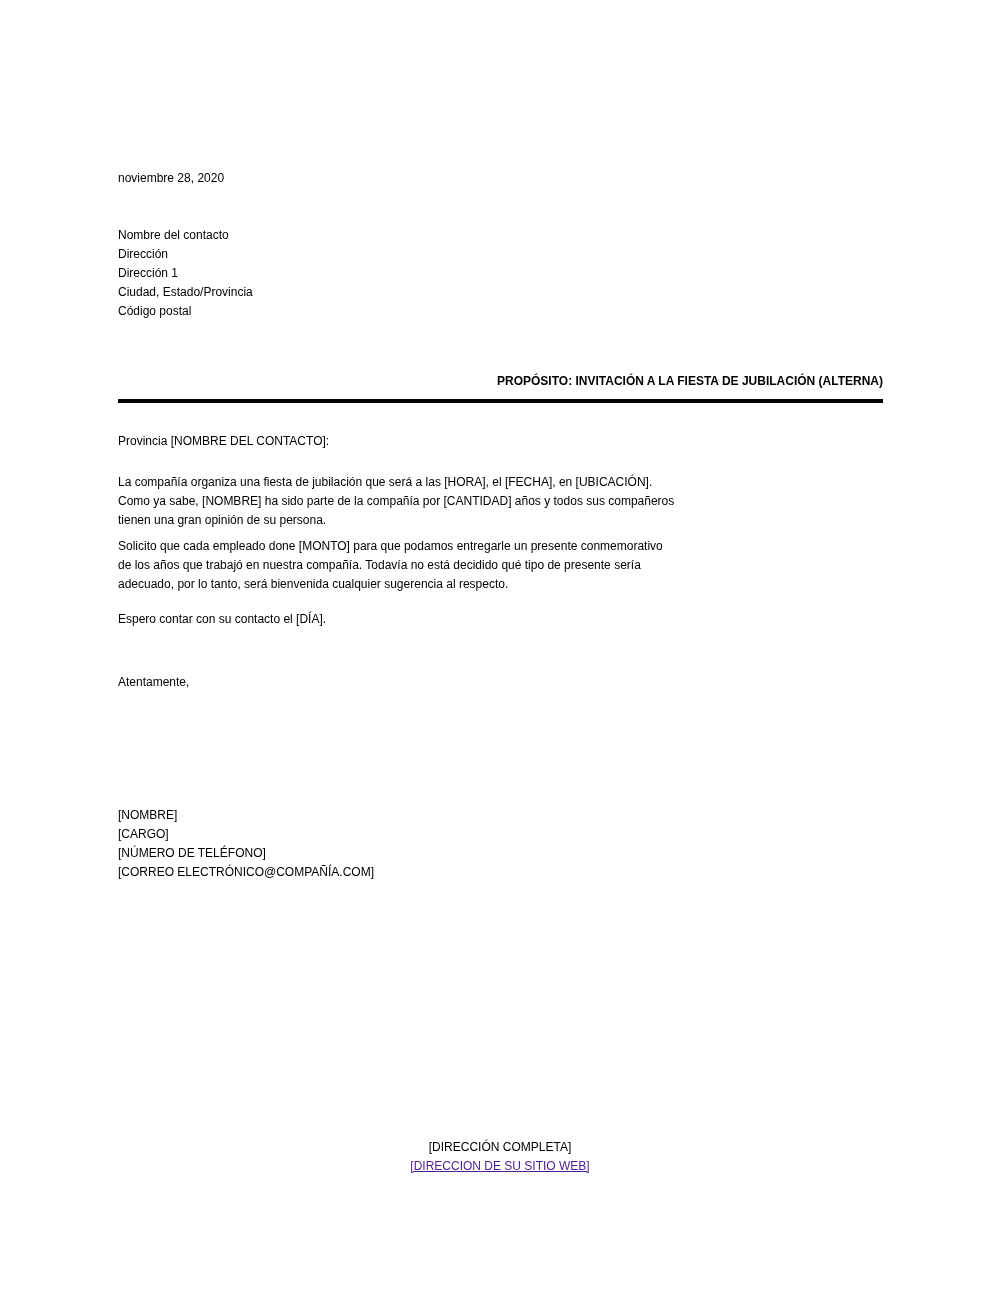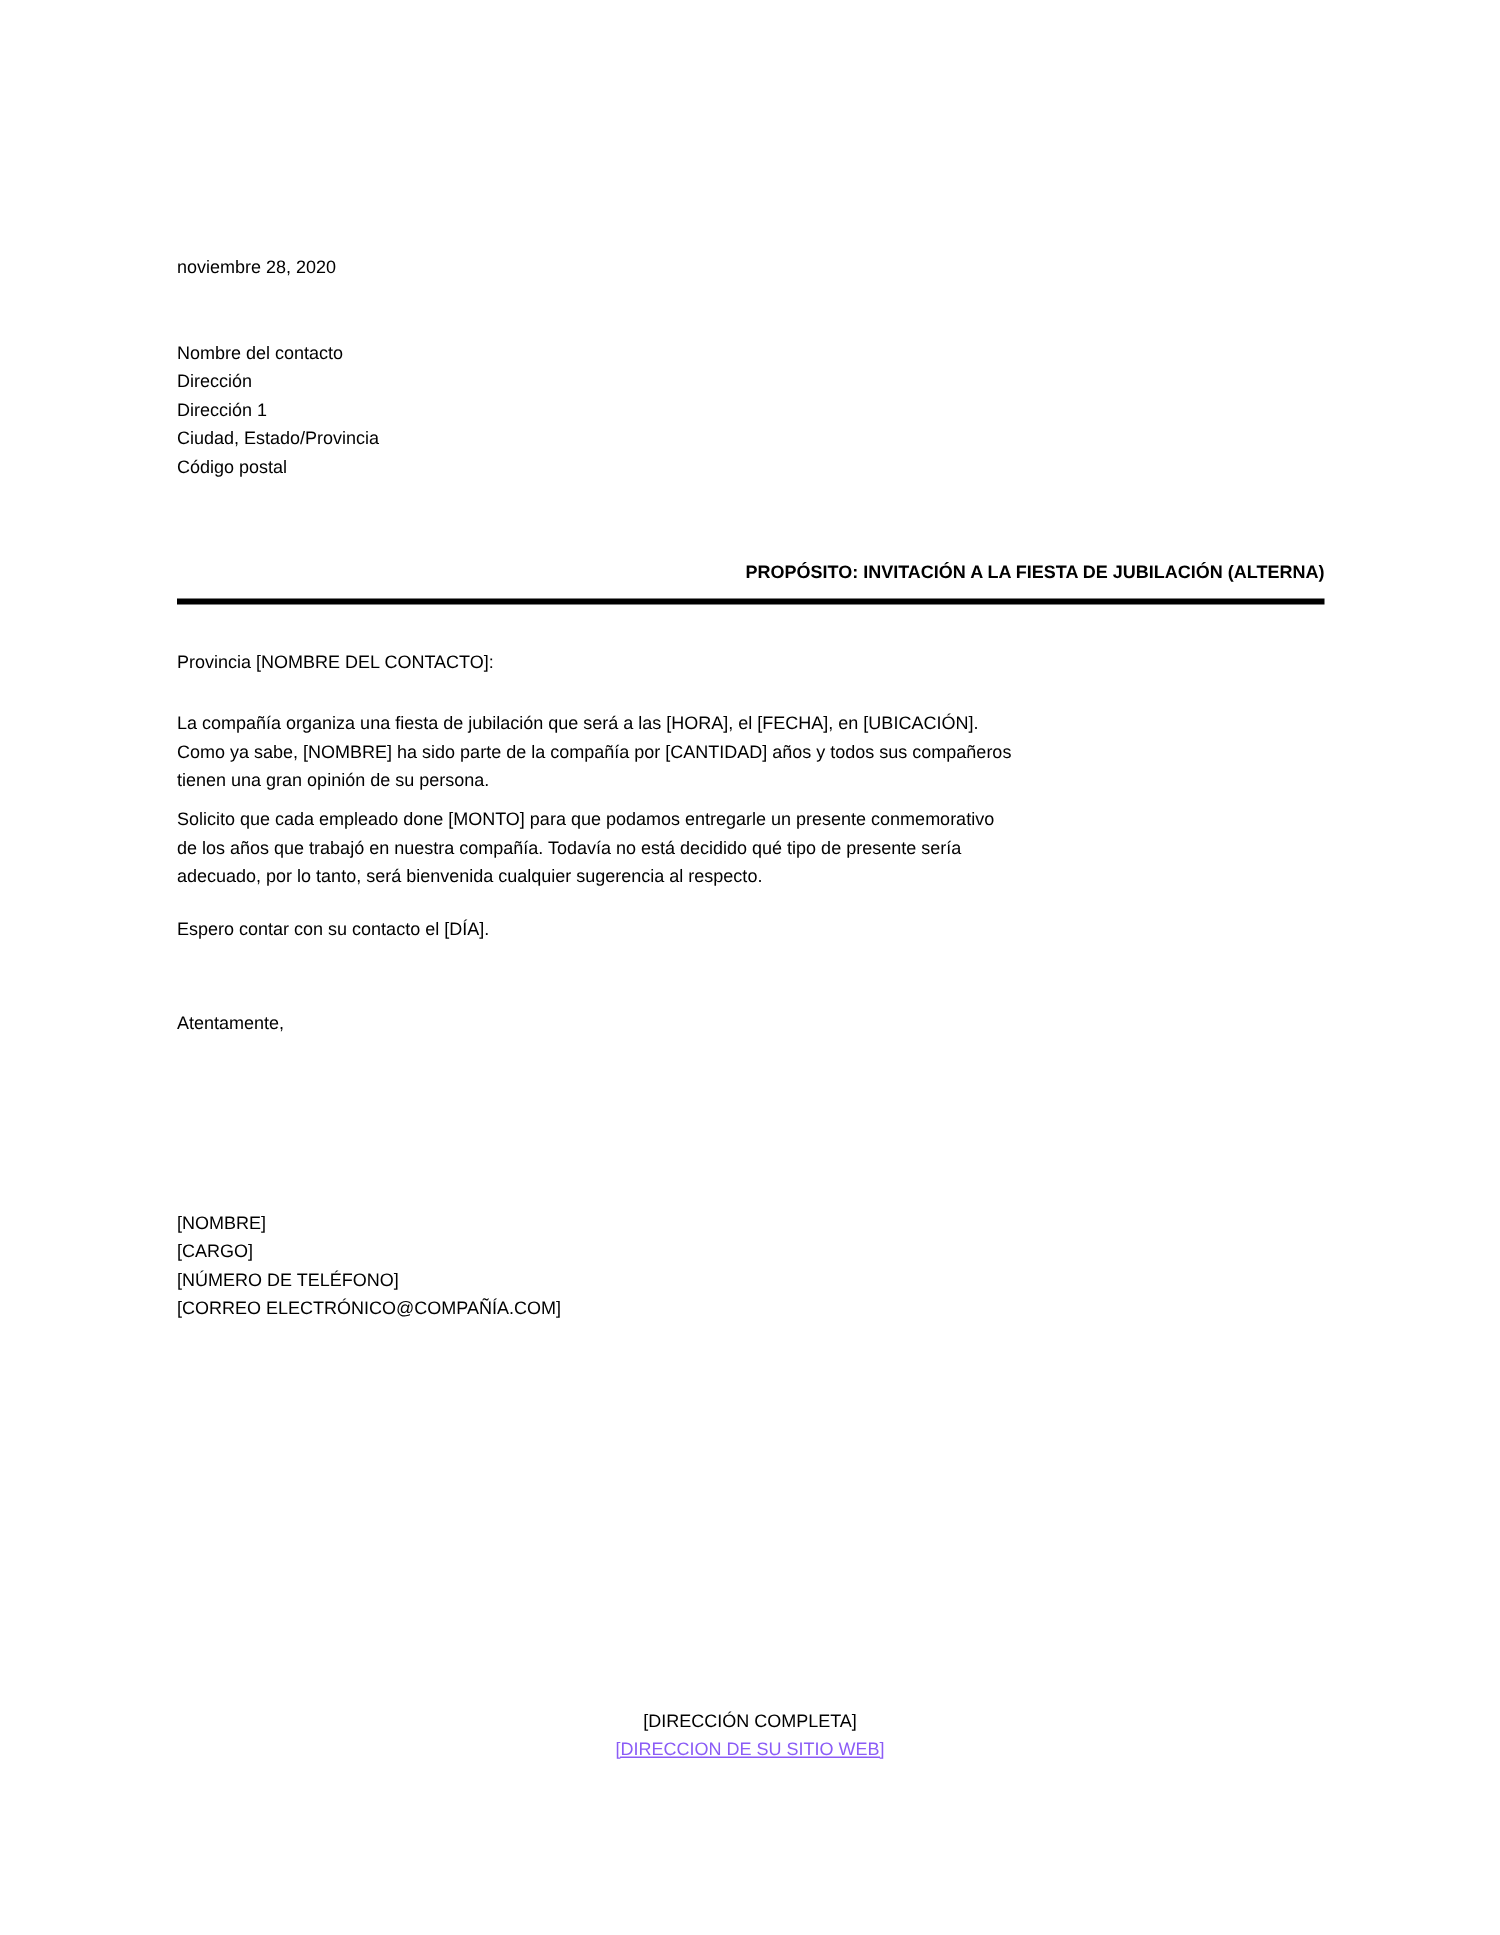--- a/index.html
+++ b/index.html
@@ -33,21 +33,21 @@
   .footer {
     position: absolute;
     top: 1138px;
     left: 0;
     width: 1000px;
     text-align: center;
   }
   .footer div { line-height: 19px; }
   .footer-company { font-weight: bold; }
   .footer-link {
-    color: #8b5cf6;
+    color: #4c1d95;
     text-decoration: underline;
     cursor: pointer;
   }
 </style>
 </head>
 <body>
 
 <div class="page">
 
   <div class="block date-line">noviembre 28, 2020</div>

